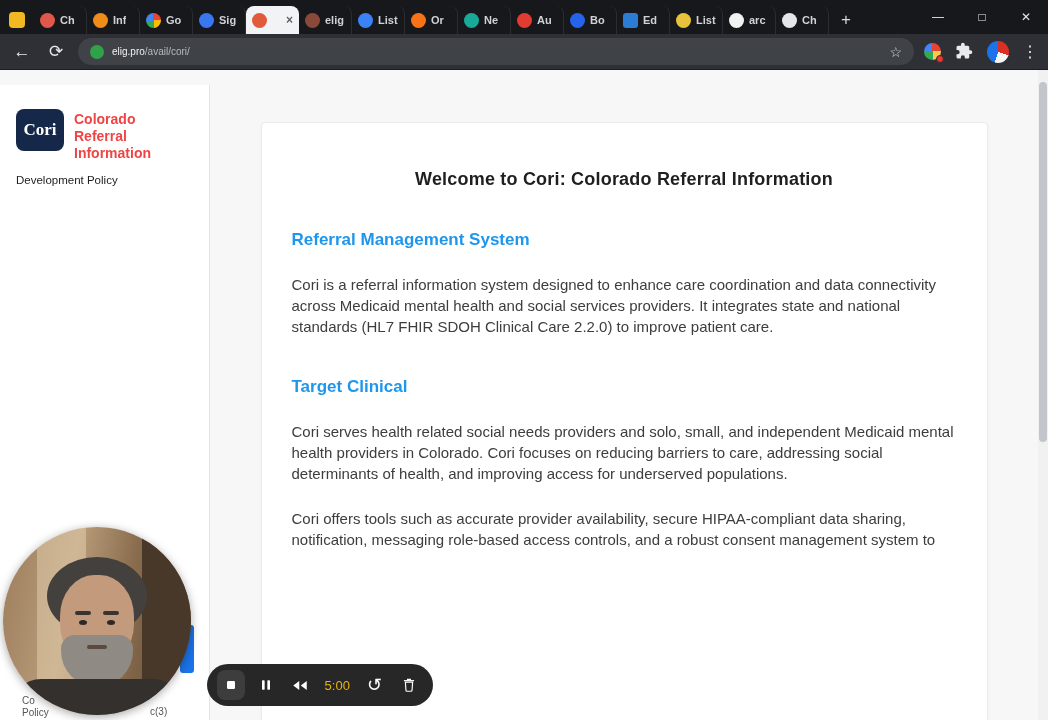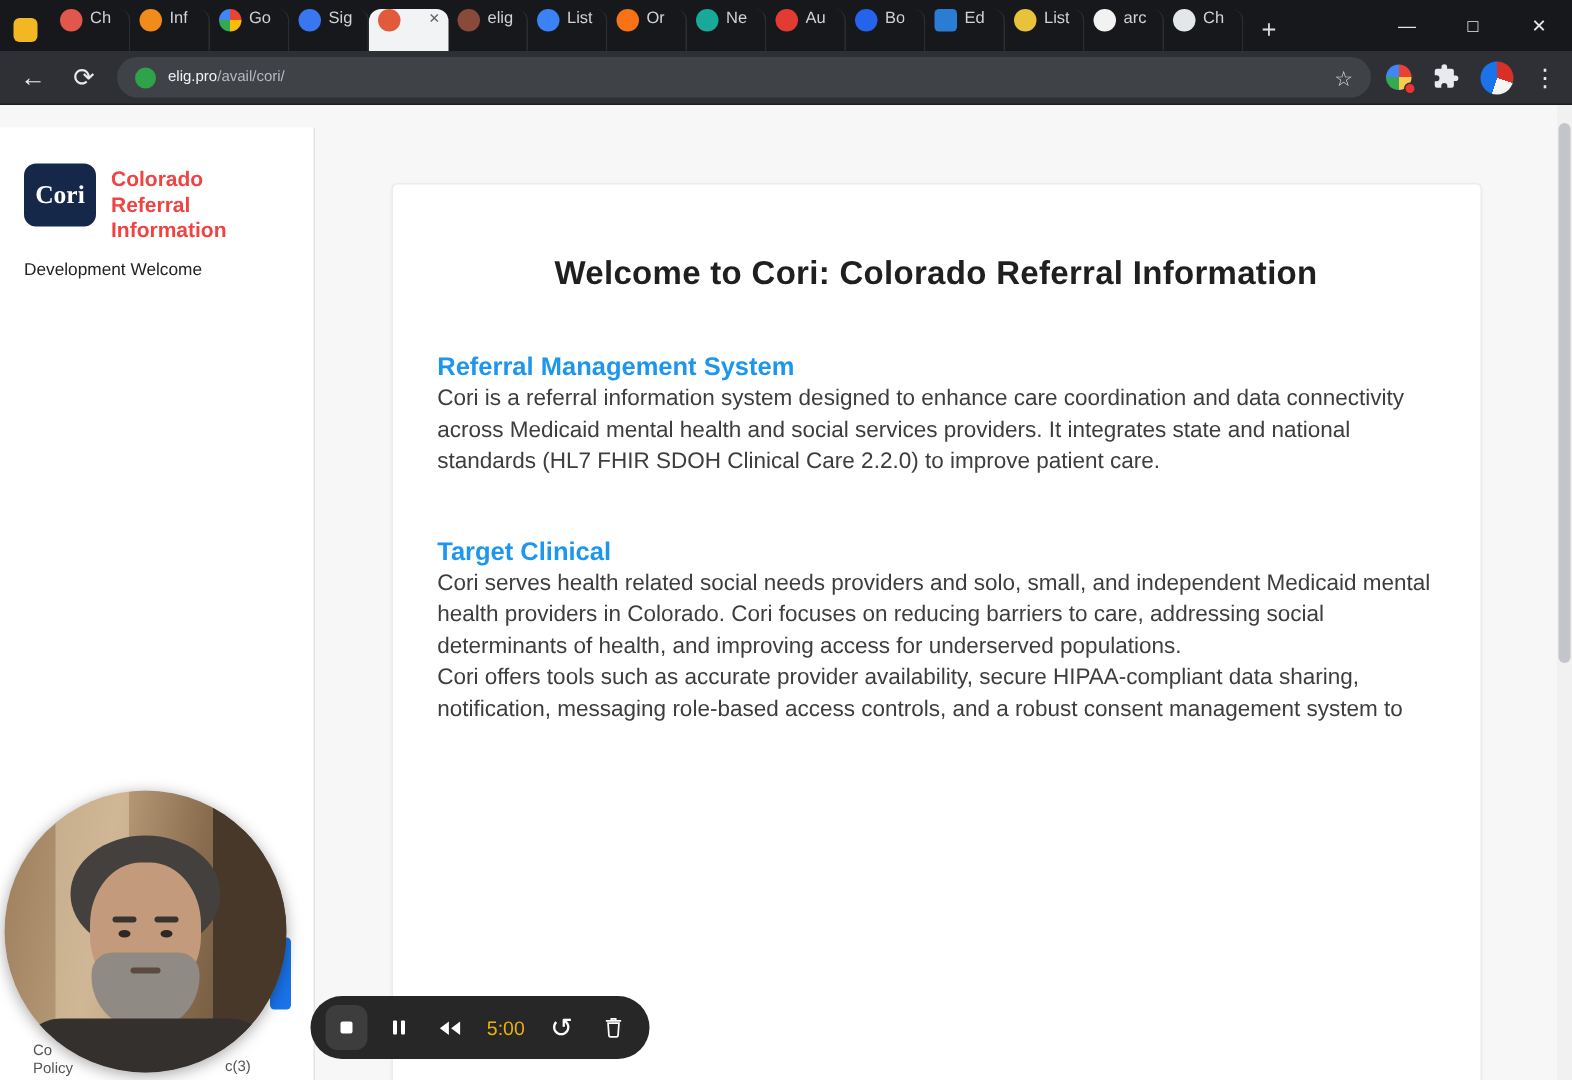--- a/index.html
+++ b/index.html
@@ -2,21 +2,21 @@
 <html><head>
 <meta charset="utf-8">
 <style>
   * { margin:0; padding:0; box-sizing:border-box; }
   html,body { width:1048px; height:720px; overflow:hidden; font-family:"Liberation Sans", sans-serif; background:#f7f7f8; }
 
   
   .tabstrip { position:absolute; left:0; top:0; width:1048px; height:34px; background:#17181b; display:flex; align-items:flex-end; }
   .pinned-tab { width:34px; height:28px; display:flex; align-items:center; justify-content:center; }
   .pinned-fav { width:16px; height:16px; border-radius:4px; }
-  .tab { height:28px; max-width:53px; min-width:0; flex:1 1 53px; display:flex; align-items:flex-start; gap:5px; padding:0 6px; color:#cfd2d6; font-size:11px; border-radius:8px 8px 0 0; overflow:hidden; white-space:nowrap; border-right:1px solid #2c2d30; cursor:default; }
+  .tab { height:28px; max-width:53px; min-width:0; flex:1 1 53px; display:flex; align-items:center; gap:5px; padding:0 6px; color:#cfd2d6; font-size:11px; border-radius:8px 8px 0 0; overflow:hidden; white-space:nowrap; border-right:1px solid #2c2d30; cursor:default;font-weight:bold; }
   .tab.active { background:#f1f3f4; color:#1f1f1f; border-right:none; }
   .fav { width:15px; height:15px; border-radius:50%; flex:none; }
   .fav-google { background:conic-gradient(#ea4335 0 25%, #fbbc05 25% 50%, #34a853 50% 75%, #4285f4 75% 100%); }
   .fav-square { border-radius:3px; }
   .tab-label { overflow:hidden; text-overflow:clip; }
   .tab-close { font-size:12px; color:#5f6368; margin-left:auto; line-height:1; }
   .new-tab { width:26px; height:26px; margin:0 4px 2px 4px; background:none; border:none; color:#d9dadd; font-size:17px; line-height:1; cursor:pointer; }
   .strip-spacer { flex:1 1 auto; }
   .win-controls { display:flex; height:34px; }
   .win-btn { width:44px; height:34px; display:flex; align-items:center; justify-content:center; color:#e8e8e8; font-size:12px; background:none; border:none; cursor:pointer; }
@@ -43,23 +43,23 @@
   .org-name { font-size:14px; font-weight:bold; color:#ef4444; line-height:17px; padding-top:2px; }
   .dev-server { margin-top:12px; font-size:11.5px; color:#222; }
   .sb-frag { position:absolute; font-size:10px; color:#555; }
   .frag-1 { left:22px; top:610px; }
   .frag-2 { left:22px; top:622px; }
   .frag-3 { left:150px; top:621px; }
   .blue-sliver { position:absolute; left:180px; top:540px; width:14px; height:48px; background:#1a73e8; border-radius:3px; z-index:6; }
 
   .content { position:absolute; left:210px; top:0; width:828px; height:650px; overflow:hidden; }
   .card { width:727px; margin:52px auto 0 auto; background:#ffffff; border:1px solid #ececec; border-radius:4px; box-shadow:0 1px 3px rgba(0,0,0,0.04); padding:34px 30px 60px 30px; min-height:700px; }
-  .card h1 { font-size:22px; font-weight:bold; color:#1f1f1f; text-align:center; margin-top:12px; letter-spacing:0.2px; }
+  .card h1 { font-size:18px; font-weight:bold; color:#1f1f1f; text-align:center; margin-top:12px; letter-spacing:0.2px; }
   .card h2 { font-size:17px; font-weight:bold; color:#1d96ee; margin-top:40px; }
-  .card p { font-size:15px; color:#3d3d3d; line-height:21px; }
+  .card p { font-size:15px; color:#3d3d3d; line-height:21px; margin-top:24px; }
 
   .scrollbar { position:absolute; right:0; top:0; width:10px; height:650px; background:#f1f1f1; z-index:7; }
   .scroll-thumb { position:absolute; left:1px; top:12px; width:8px; height:360px; background:#c2c5c9; border-radius:4px; cursor:grab; }
 
   
   .webcam { position:absolute; left:3px; top:527px; width:188px; height:188px; border-radius:50%; overflow:hidden; z-index:10; background:linear-gradient(100deg,#9c7d5c 0%,#b99d7a 35%,#8a6d4e 62%,#57452f 100%); box-shadow:0 2px 10px rgba(0,0,0,0.35); cursor:move; }
   .wc-light { position:absolute; left:18%; top:0; width:26%; height:100%; background:rgba(235,215,185,0.45); }
   .wc-door { position:absolute; right:0; top:0; width:26%; height:100%; background:#47382a; }
   .wc-hair { position:absolute; left:44px; top:30px; width:100px; height:78px; border-radius:50%; background:#44403d; }
   .wc-face { position:absolute; left:57px; top:48px; width:74px; height:90px; border-radius:46%; background:#c49a7c; }
@@ -187,21 +187,21 @@
 
   <aside class="sidebar">
     <div class="logo-row">
       <div class="logo-box">Cori</div>
       <div class="org-name">
         <div>Colorado</div>
         <div>Referral</div>
         <div>Information</div>
       </div>
     </div>
-    <div class="dev-server">Development Welcome</div>
+    <div class="dev-server">Development Policy</div>
 
     <span class="sb-frag frag-1">Co</span>
     <span class="sb-frag frag-2">Policy</span>
     <span class="sb-frag frag-3">c(3)</span>
     <span class="blue-sliver"></span>
   </aside>
 
   <main class="content">
     <div class="card">
       <h1>Welcome to Cori: Colorado Referral Information</h1>

